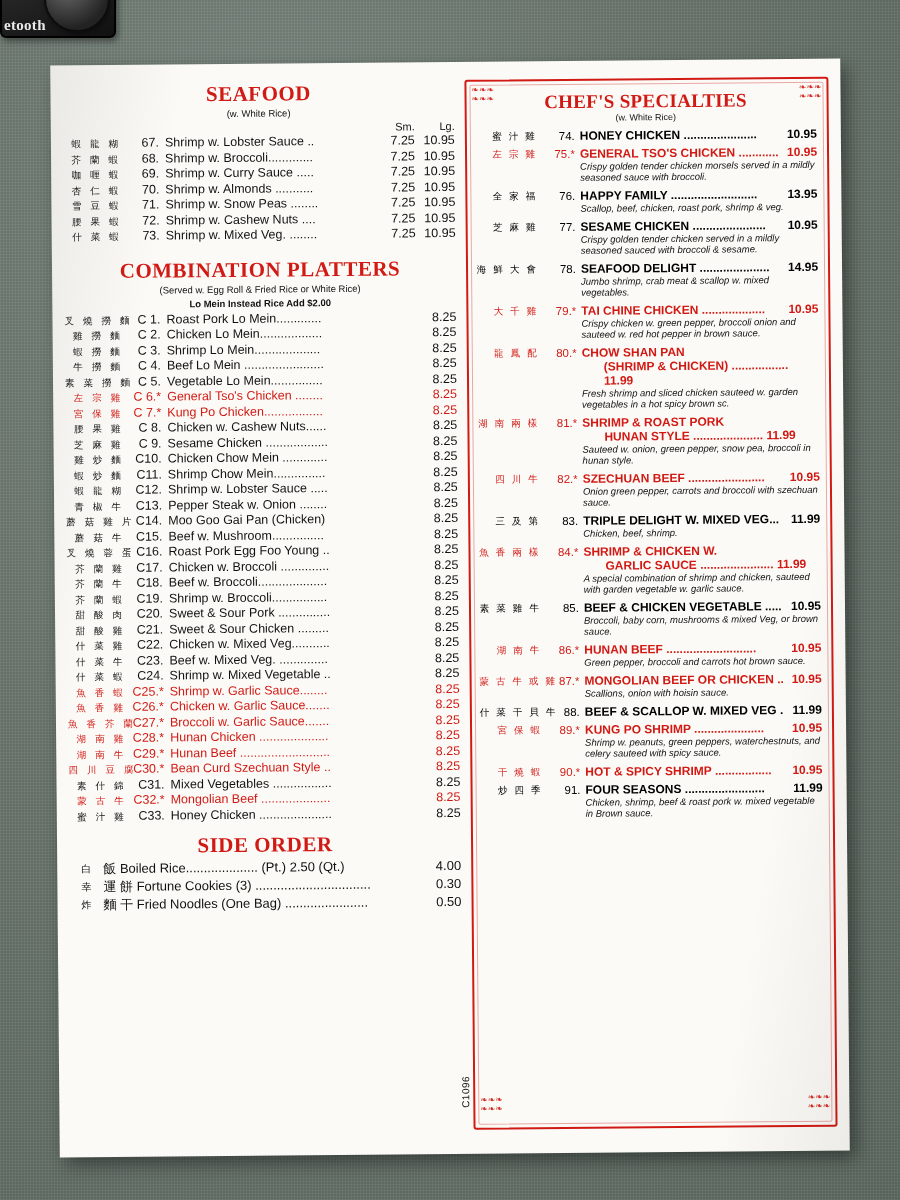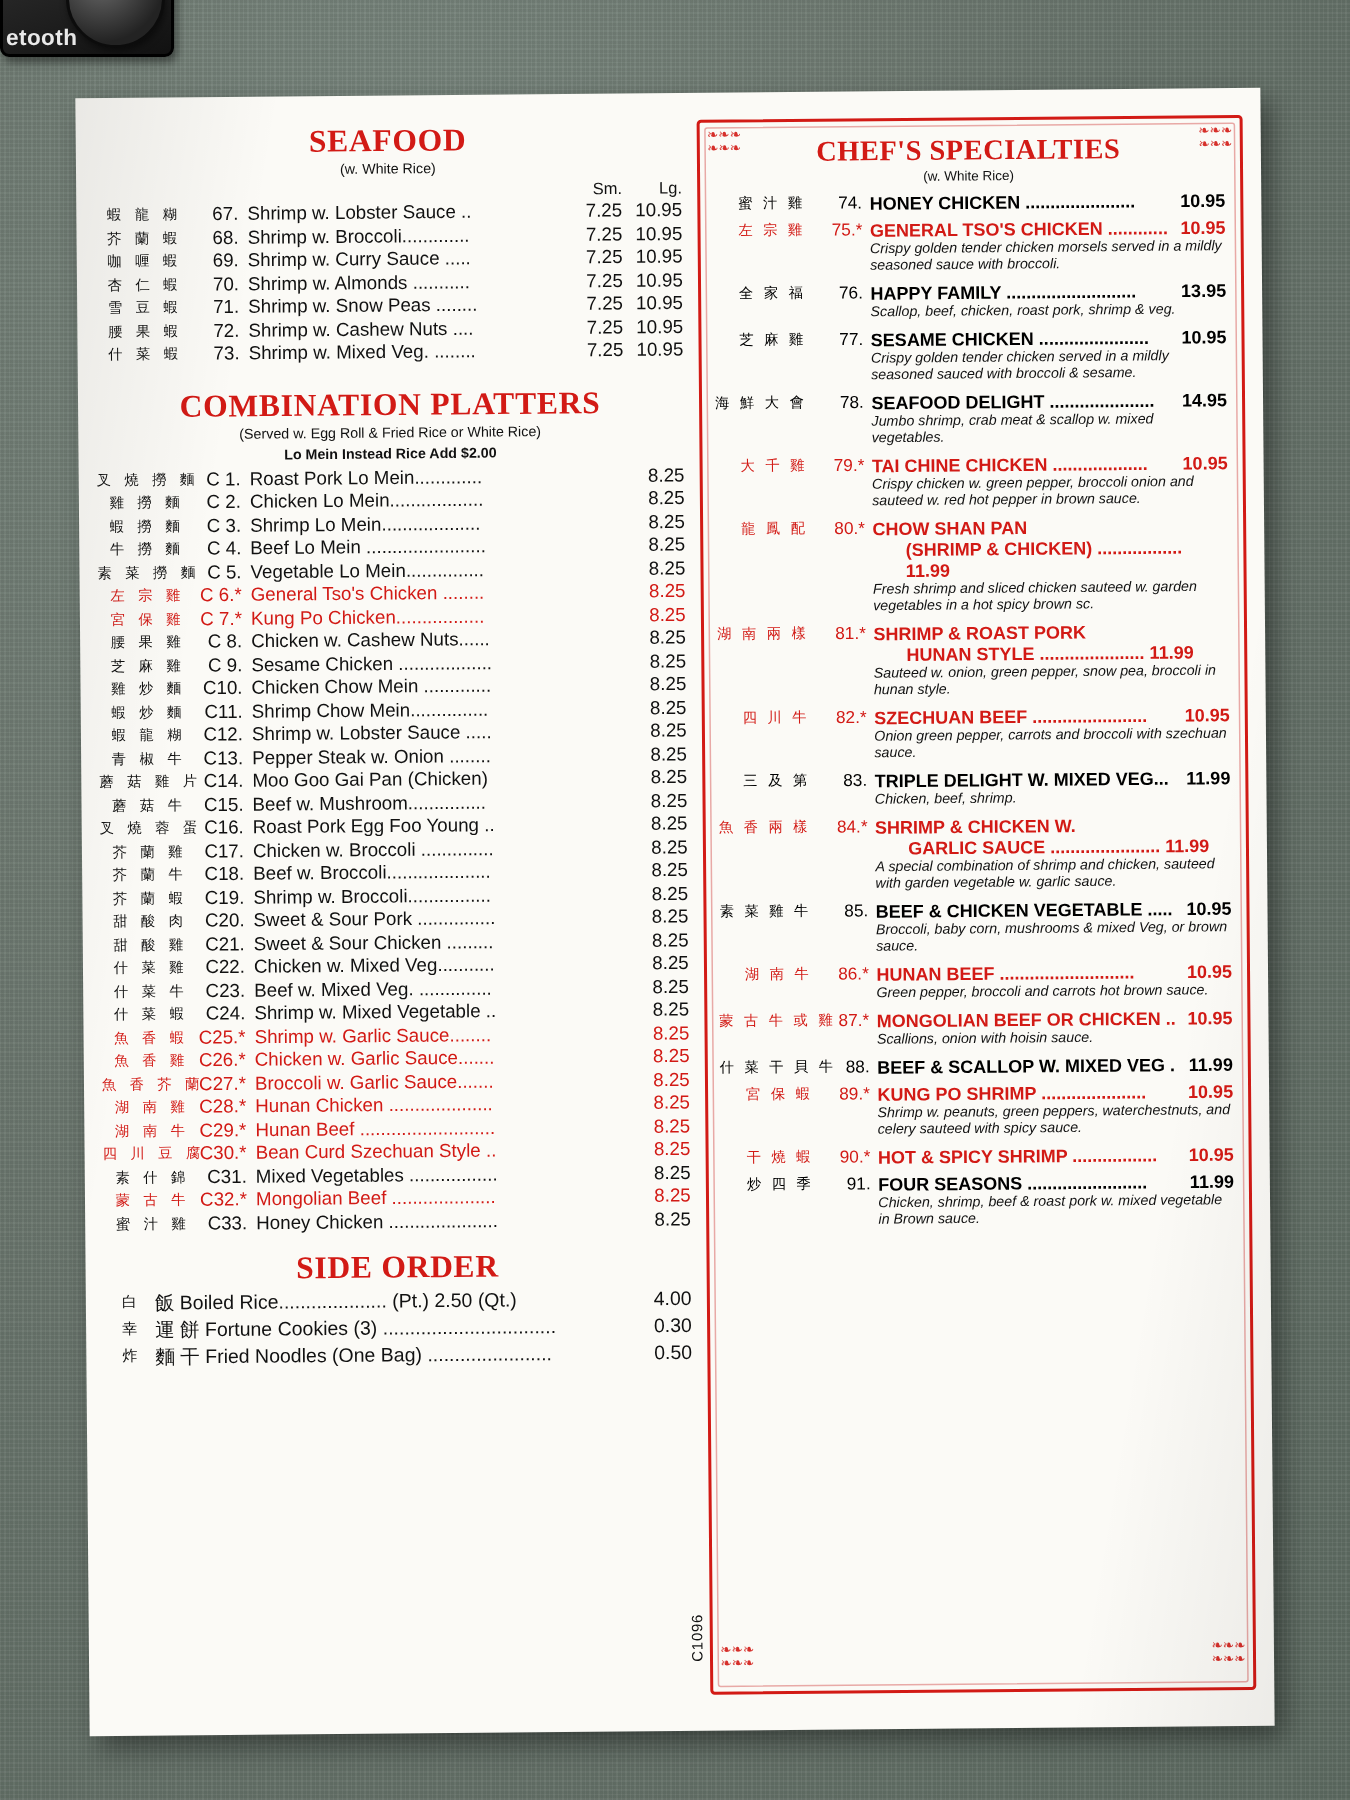--- a/index.html
+++ b/index.html
@@ -20,21 +20,21 @@
   #corner-object{
     position:absolute;left:0;top:-26px;width:112px;height:60px;
     background:linear-gradient(160deg,#2c2c2c,#111);
     border:2px solid #000;border-radius:6px;
     box-shadow:2px 3px 6px rgba(0,0,0,.45);
     overflow:hidden;
   }
   #corner-object .lbl{
     position:absolute;left:2px;bottom:2px;color:#e9e9e9;
     font-size:15px;font-weight:bold;letter-spacing:.3px;
-    font-family:Liberation Sans, sans-serif;
+    font-family:Liberation Serif, serif;
   }
   #corner-disc{
     position:absolute;left:44px;top:-34px;width:62px;height:62px;border-radius:50%;
     background:radial-gradient(circle at 35% 30%, #6a6a6a, #232323 70%);
     border:2px solid #0c0c0c;box-shadow:1px 2px 5px rgba(0,0,0,.5);
   }
   
   #page{
     position:absolute;left:55px;top:62px;width:790px;height:1092px;
     background:#fbfaf6;

